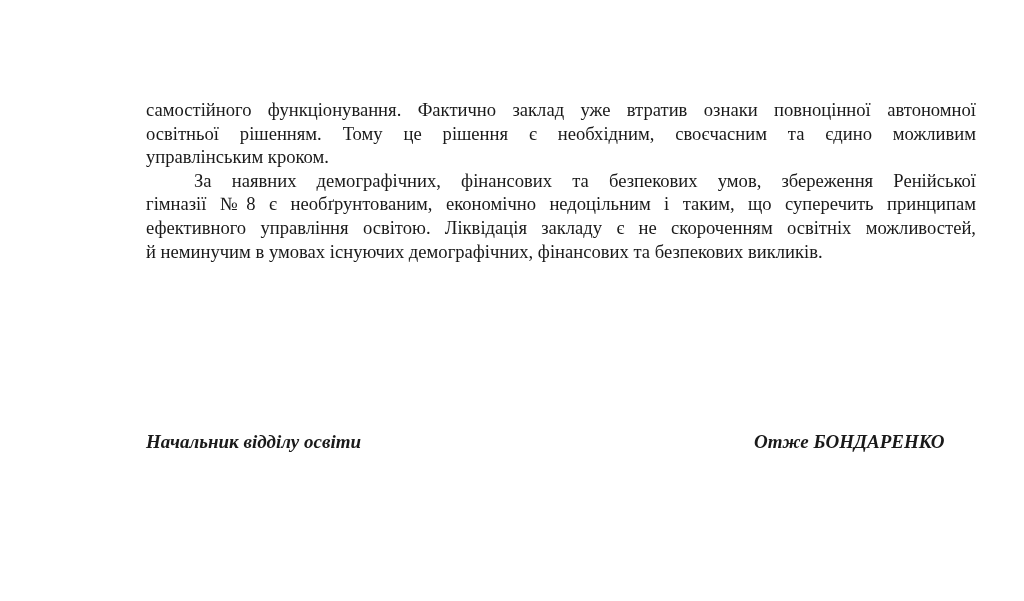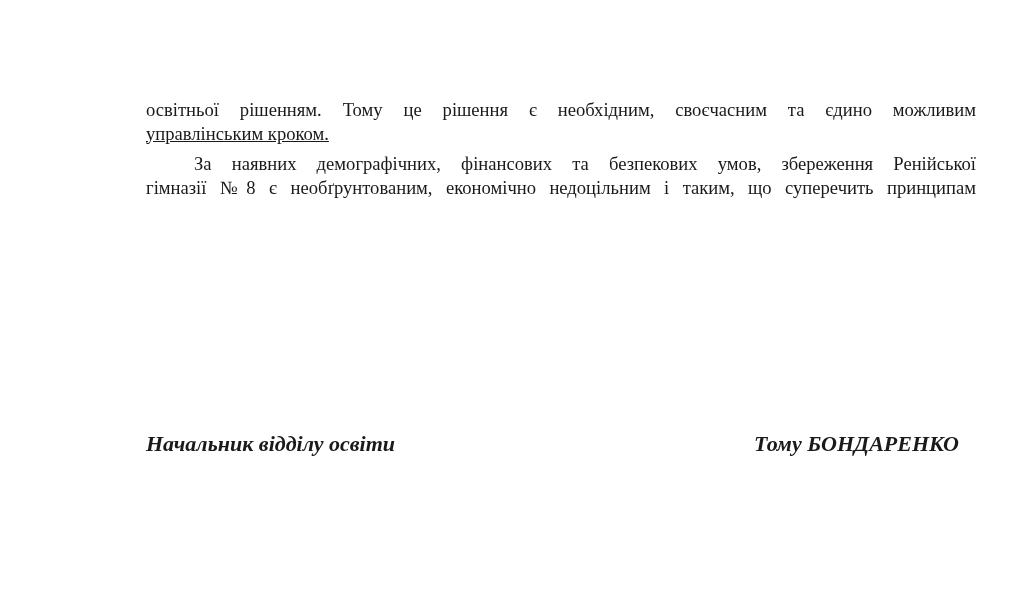--- a/index.html
+++ b/index.html
@@ -32,46 +32,47 @@
   }
   .line {
     display: block;
     text-align: justify;
     text-align-last: justify;
     white-space: nowrap;
     height: 23.6px;
   }
   .line.last {
     text-align-last: left;
-    text-decoration: underline;
   }
   .line.indent {
     padding-left: 48px;
-    margin-top: 7px;
   }
   .signature {
     position: absolute;
     top: 431px;
-    font-size: 22px;
+    font-size: 19px;
     font-weight: bold;
     font-style: italic;
   }
   .sig-left { left: 146px; }
   .sig-right { left: 754px; }
 </style>
 </head>
 <body>
 
 <div class="page">
   <div class="body-text">
     <div>
+      <span class="line">самостійного функціонування. Фактично заклад уже втратив ознаки повноцінної автономної</span>
       <span class="line">освітньої рішенням. Тому це рішення є необхідним, своєчасним та єдино можливим</span>
       <span class="line last">управлінським кроком.</span>
     </div>
     <div>
       <span class="line indent">За наявних демографічних, фінансових та безпекових умов, збереження Ренійської</span>
       <span class="line">гімназії №8 є необґрунтованим, економічно недоцільним і таким, що суперечить принципам</span>
+      <span class="line">ефективного управління освітою. Ліквідація закладу є не скороченням освітніх можливостей,</span>
+      <span class="line last">й неминучим в умовах існуючих демографічних, фінансових та безпекових викликів.</span>
     </div>
   </div>
 
   <div class="signature sig-left">Начальник відділу освіти</div>
-  <div class="signature sig-right">Тому БОНДАРЕНКО</div>
+  <div class="signature sig-right">Отже БОНДАРЕНКО</div>
 </div>
 
 </body></html>

